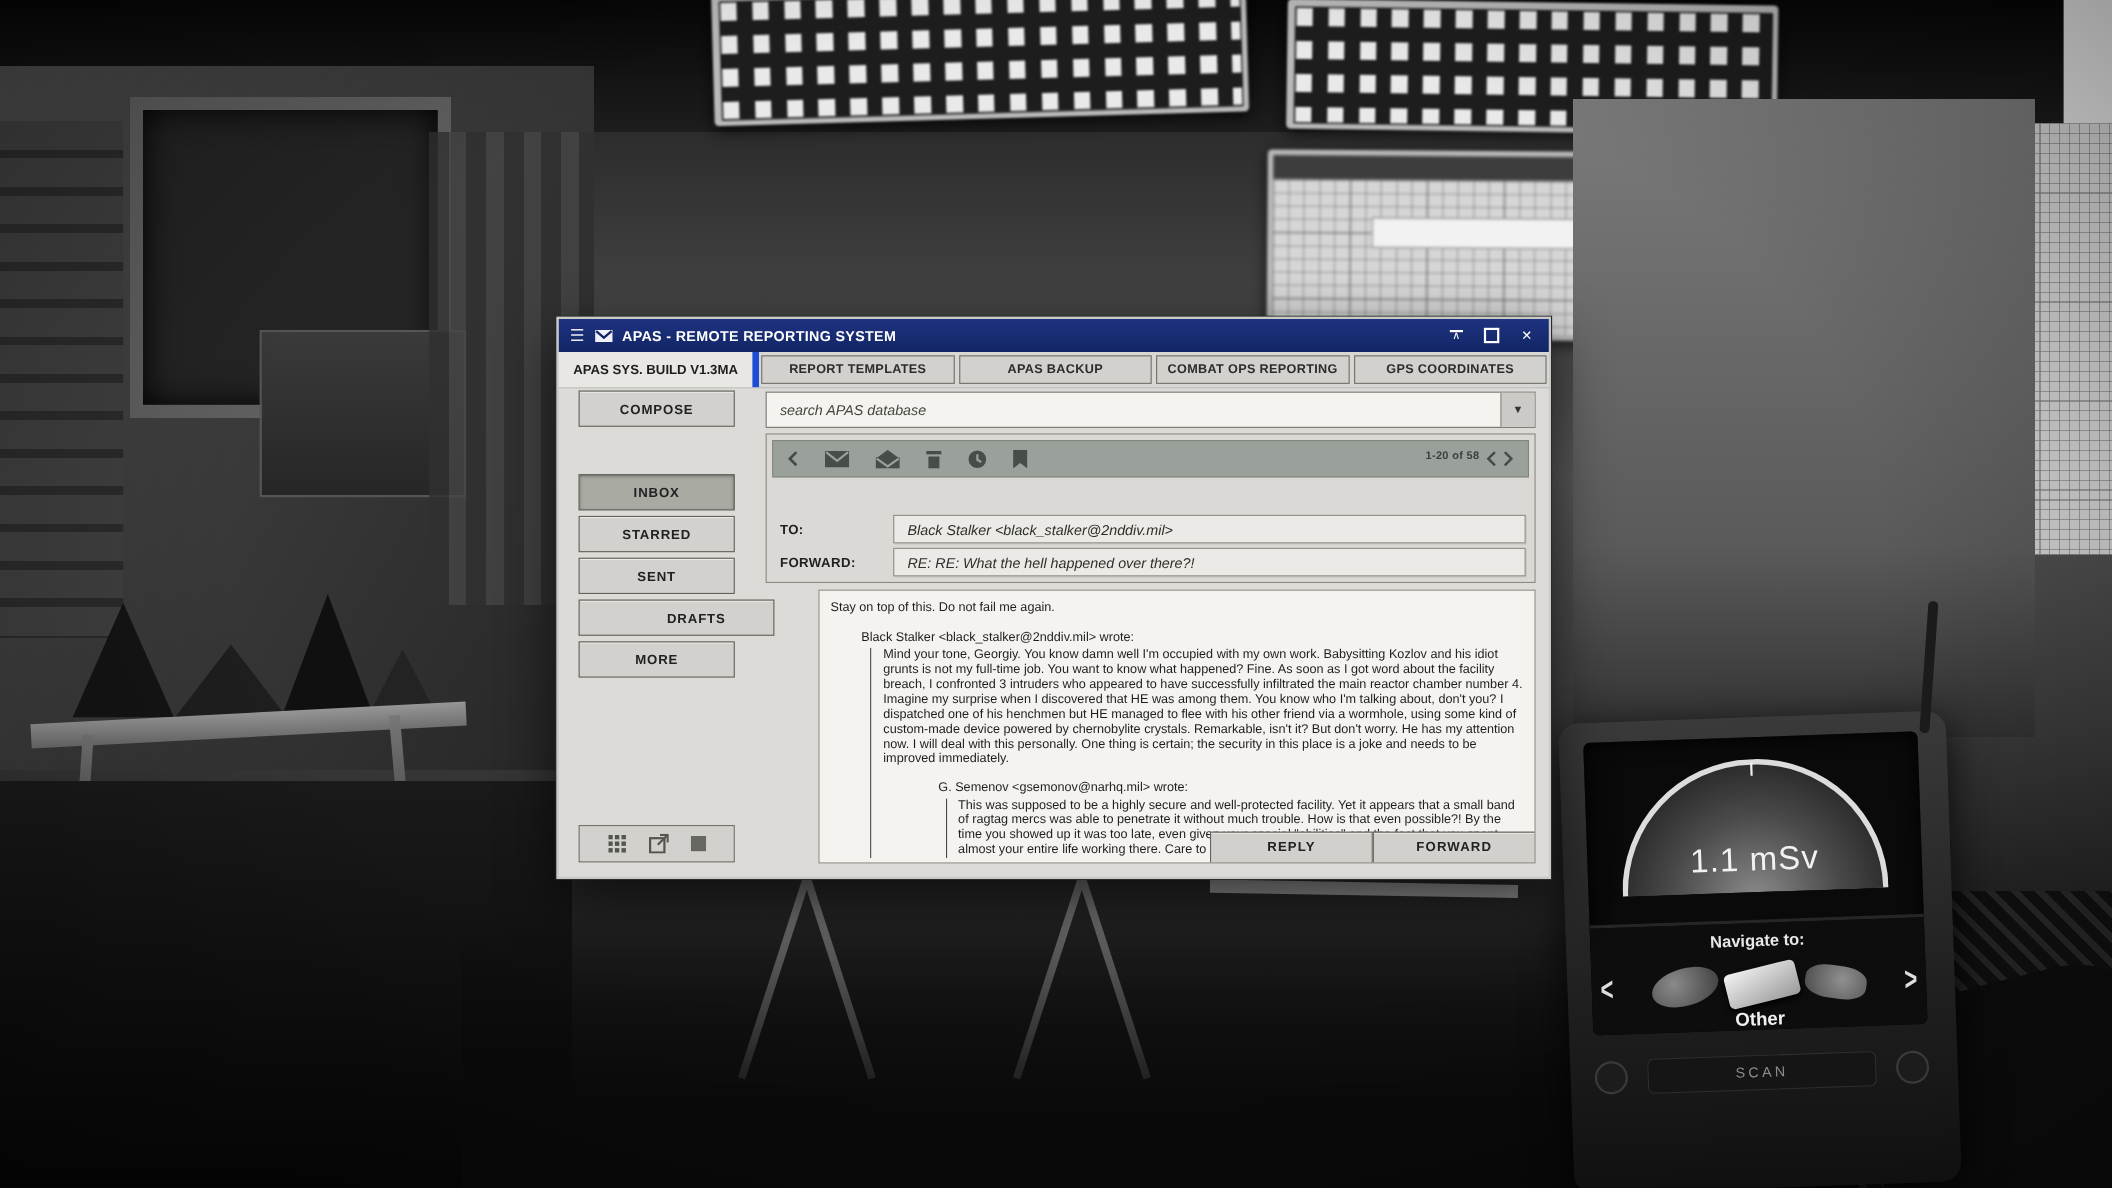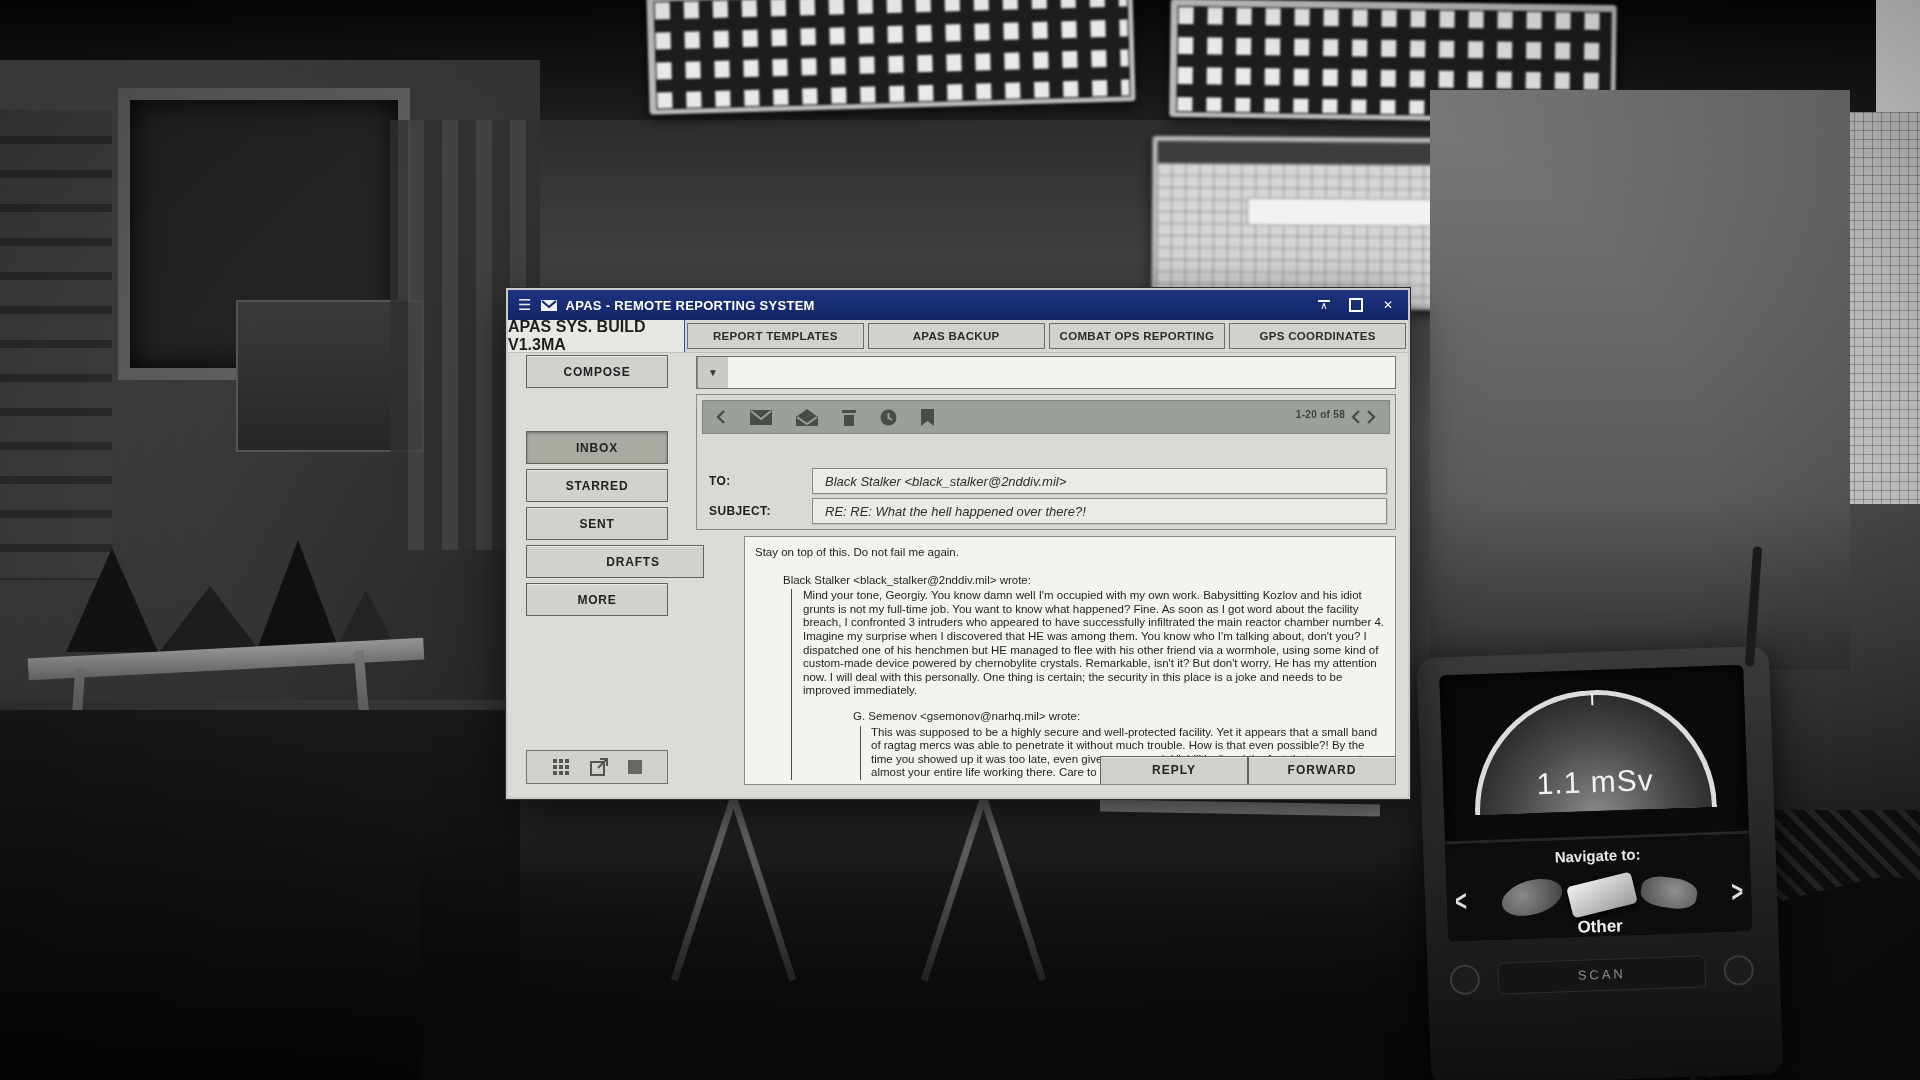--- a/index.html
+++ b/index.html
@@ -64,21 +64,21 @@
   .titlebar{position:absolute;left:0;top:0;right:0;height:30px;background:linear-gradient(180deg,#1d337f,#122566);
         display:flex;align-items:center;color:#fff;}
   .tb-ham{font-size:15px;margin:0 10px 0 10px;color:#e8e8f0;}
   .tb-title{font-size:13px;font-weight:bold;letter-spacing:.3px;margin-left:8px;}
   .tb-ctrls{margin-left:auto;display:flex;align-items:center;gap:16px;margin-right:12px;}
   .tb-btn{width:16px;height:16px;display:flex;align-items:center;justify-content:center;color:#fff;font-size:12px;cursor:default;}
   .ico-upbar{display:inline-block;border-top:2px solid #fff;padding-top:0;font-size:10px;line-height:8px;width:12px;text-align:center;}
   .ico-max{width:10px;height:10px;border:2px solid #fff;}
   .tabsrow{position:absolute;left:0;top:30px;right:0;height:32px;background:#d8d7d3;display:flex;border-bottom:1px solid #bebdb9;}
   .tab-active{width:176px;background:#e8e7e3;display:flex;align-items:center;justify-content:center;
-        font-size:16px;font-weight:bold;color:#1d1d1d;border-right:1px solid #1d4ed8;}
+        font-size:12px;font-weight:bold;color:#1d1d1d;border-right:6px solid #1d4ed8;}
   .tab{flex:1;margin:3px 2px;background:#d2d1cd;border:1px solid #6f6f69;display:flex;align-items:center;justify-content:center;
         font-size:11.5px;font-weight:600;color:#2c2c2c;letter-spacing:.3px;}
   .winbody{position:absolute;left:0;top:63px;right:0;bottom:0;}
   .sbtn{position:absolute;left:18px;width:140px;height:31px;background:#d2d1cd;border:1px solid #62625c;
         display:flex;align-items:center;justify-content:center;font-size:12px;font-weight:600;color:#222;
         letter-spacing:.8px;box-shadow:inset 0 1px 0 #ecebe7;}
   .sbtn.active{background:#a9aba3;box-shadow:inset 0 1px 3px rgba(0,0,0,.35);}
   .iconbox{position:absolute;left:18px;bottom:13px;width:140px;height:32px;background:#d2d1cd;border:1px solid #73736d;
         display:flex;align-items:center;justify-content:center;gap:20px;}
   .content{position:absolute;left:176px;top:0;right:0;bottom:0;}
@@ -242,20 +242,21 @@
           <polyline points="10,1 17,1 17,8" fill="none" stroke="#55554f" stroke-width="2"></polyline>
           <line x1="8" y1="10" x2="16" y2="2" stroke="#55554f" stroke-width="2"></line>
         </svg>
         <svg width="14" height="14">
           <rect width="14" height="14" fill="#686862"></rect>
         </svg>
       </div>
 
       <div class="content">
         <div class="search">
+          <span class="search-text">search APAS database</span>
           <span class="dd-btn">▼</span>
         </div>
 
         <div class="headers">
           <div class="mailbar">
             <span class="mb-left">
               <svg width="11" height="16">
                   <polyline points="9,2 3,8 9,14" stroke="#454a45" stroke-width="2.4" fill="none"></polyline>
                 </svg>
               <svg width="22" height="15">
@@ -289,21 +290,21 @@
                 </svg>
             </span>
           </div>
           <div class="hrow" style="top:74px;">
             <span class="hlabel">TO:</span>
             <span class="hfield">
                 <span>Black Stalker  &lt;black_stalker@2nddiv.mil&gt;</span>
               </span>
           </div>
           <div class="hrow" style="top:104px;">
-            <span class="hlabel">SUBJECT:</span>
+            <span class="hlabel">FORWARD:</span>
             <span class="hfield">
                 <span>RE: RE: What the hell happened over there?!</span>
               </span>
           </div>
         </div>
 
         <div class="bodypanel">
           <div>Stay on top of this. Do not fail me again.</div>
           <div class="q1h">Black Stalker &lt;black_stalker@2nddiv.mil&gt; wrote:</div>
           <div class="qblock1">

